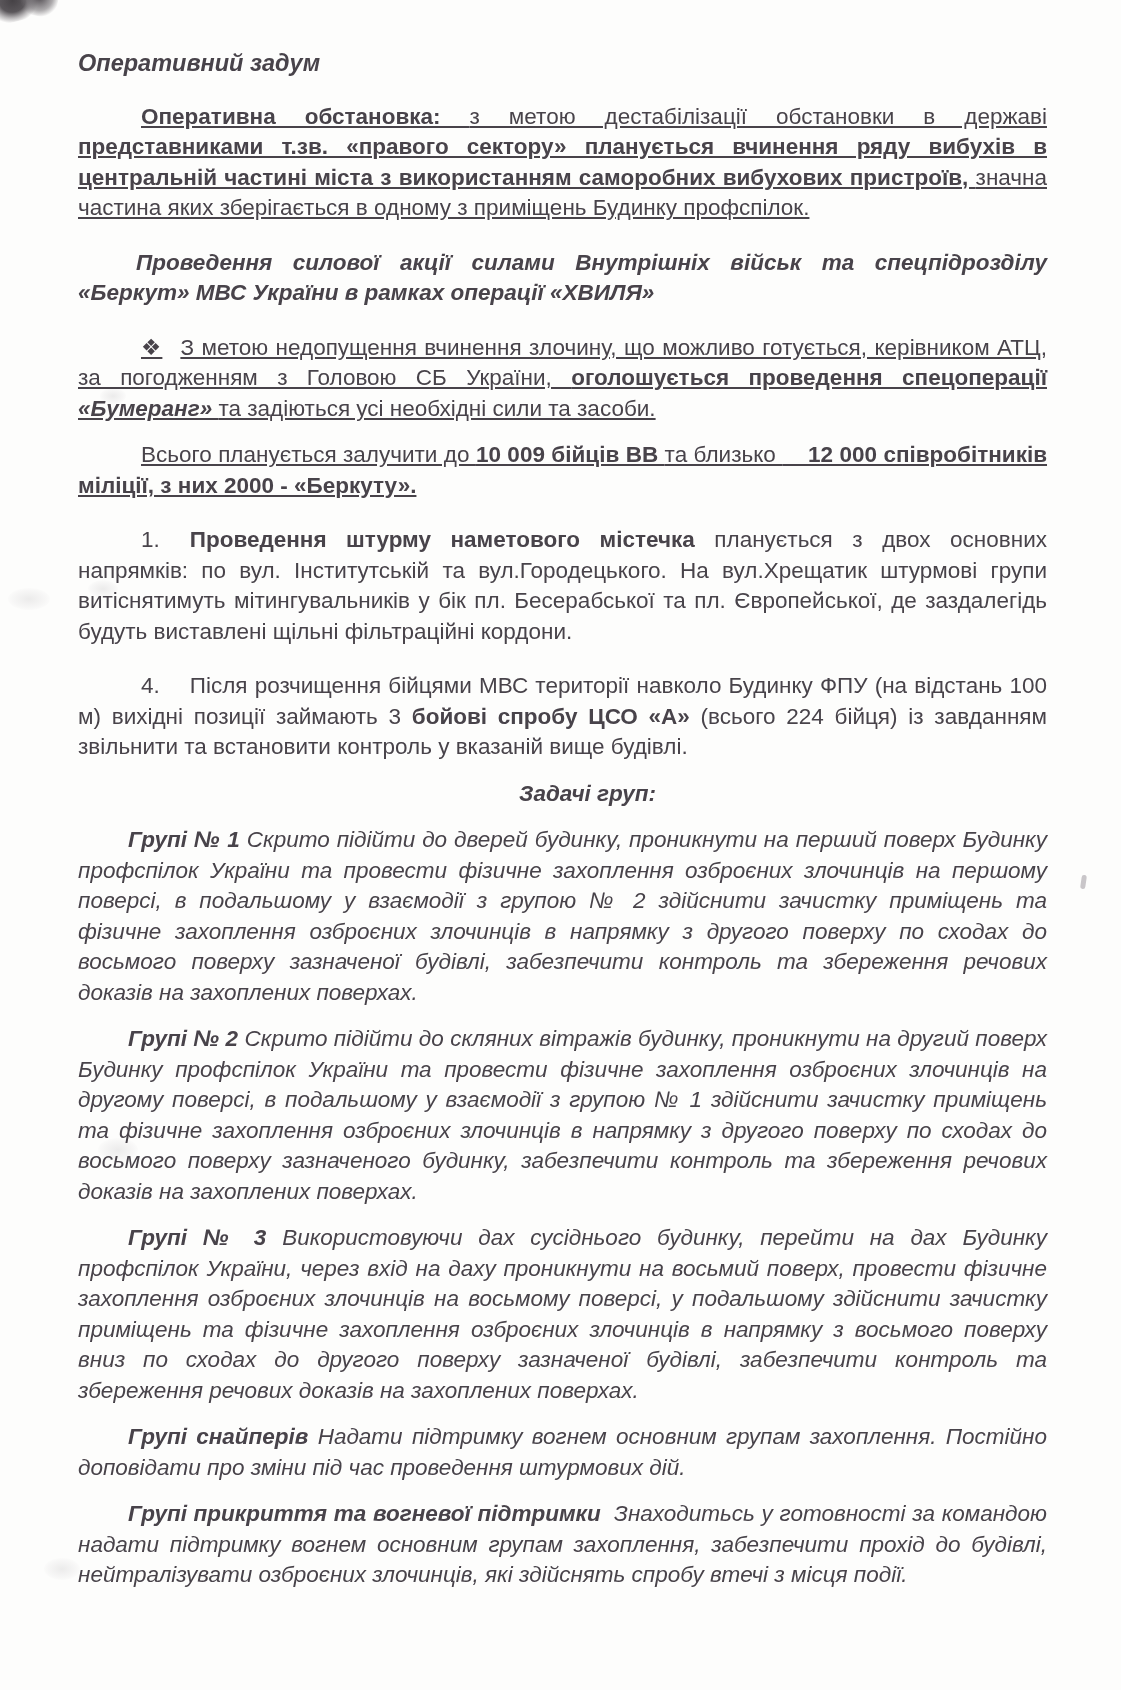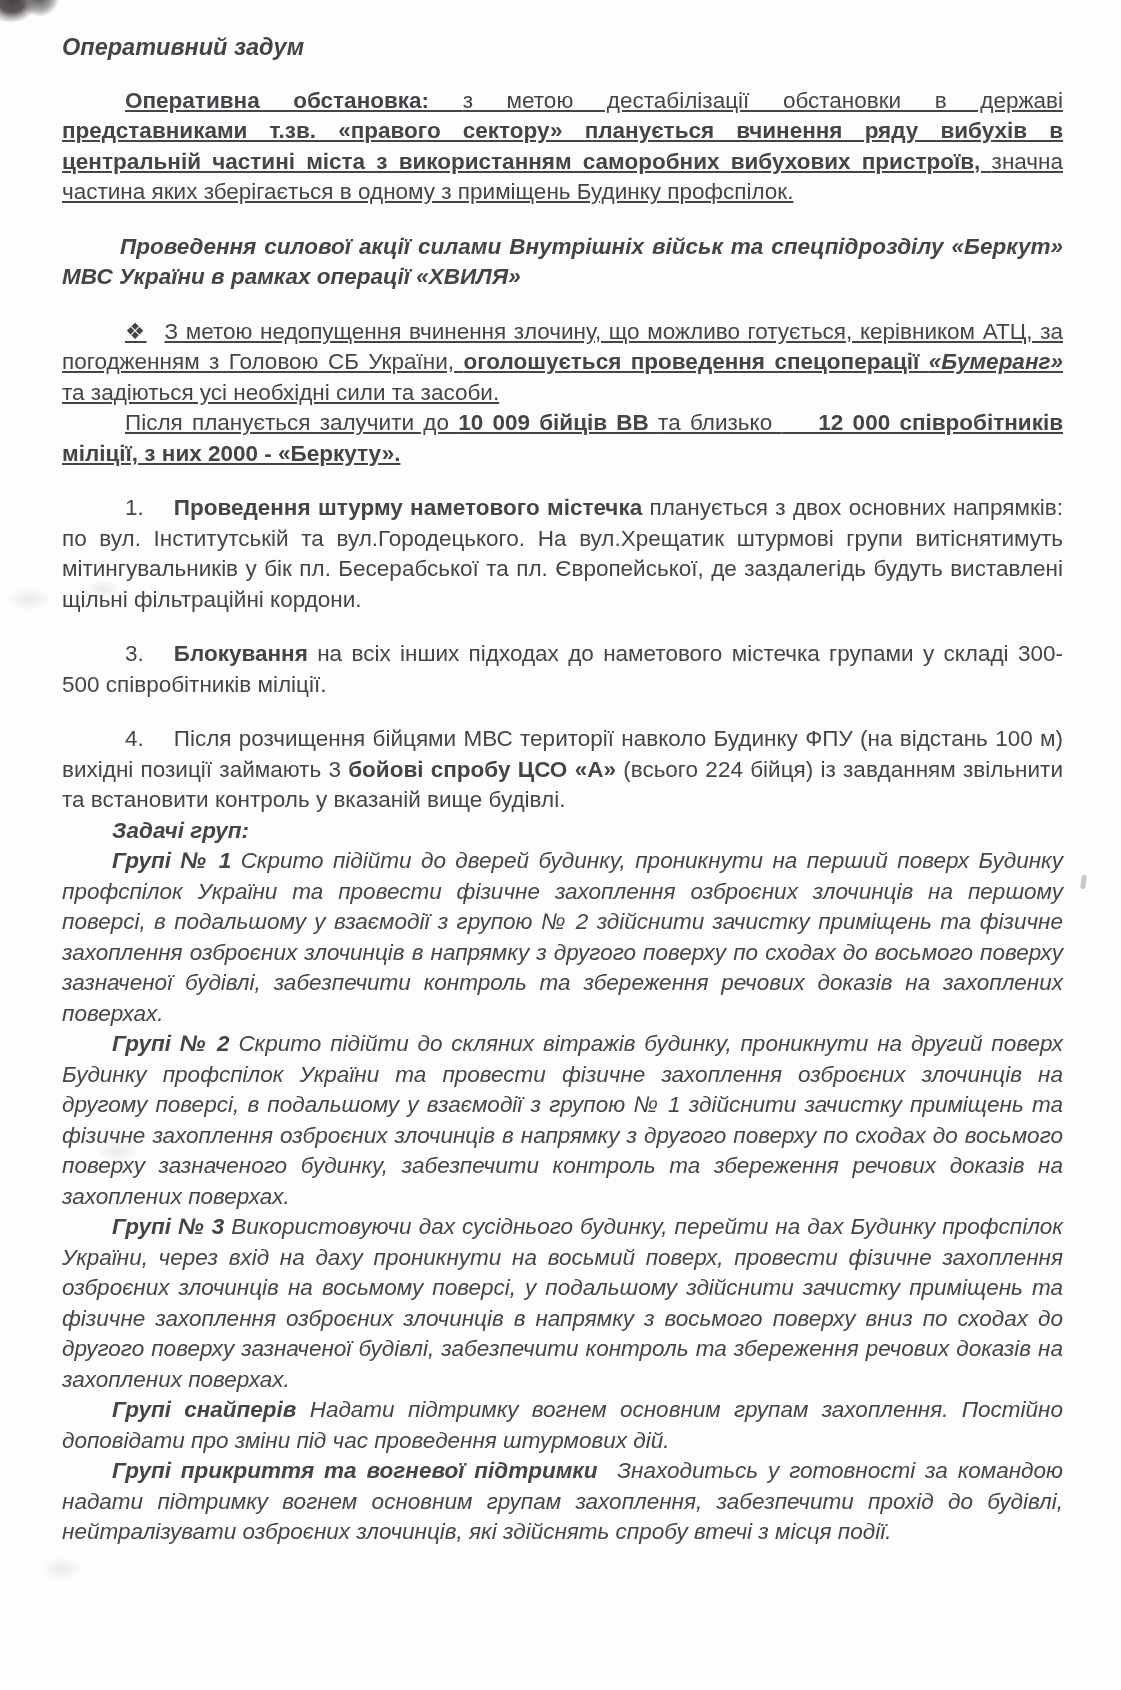--- a/index.html
+++ b/index.html
@@ -12,34 +12,34 @@
     position:relative;
     width:1121px;height:1690px;
     background:var(--page);
     overflow:hidden;
     font-family:"Liberation Sans","DejaVu Sans",sans-serif;
   }
   .doc{
     position:absolute;left:62px;top:33px;width:1001px;
   }
   .p{
-    margin:0;
+    margin:16px;
     font-size:22.5px;line-height:30.5px;
     color:var(--ink);
     text-align:justify;
   }
   .p.gap{margin-top:24px;}
   .title{
     font-size:23.5px;line-height:28.5px;
     text-align:left;
   }
   .para{text-indent:63px;text-decoration:underline;}
   .heading-bi{text-indent:58px;}
   .item{text-indent:63px;}
-  .gheading{text-indent:50px;text-align:left;}
+  .gheading{text-indent:50px;text-align:center;}
   .group{text-indent:50px;}
   .b{font-weight:700;}
   .i{font-style:italic;}
   .num{display:inline;}
   .numgap{display:inline-block;width:30px;}
   .bulletgap{display:inline-block;width:18px;}
   
   .blob{
     position:absolute;pointer-events:none;
   }
@@ -77,23 +77,22 @@
   <div class="smudge sm1"></div>
   <div class="smudge sm2"></div>
   <div class="smudge sm3"></div>
   <div class="smudge sm4"></div>
   <div class="smudge sm5"></div>
   <div class="doc">
       <p class="p title"><span class="b i">Оперативний задум</span></p>
       <p class="p para gap"><span class="b ">Оперативна обстановка: </span><span class="">з метою дестабілізації обстановки в державі </span><span class="b ">представниками т.зв. «правого сектору» планується вчинення ряду вибухів в центральній частині міста з використанням саморобних вибухових пристроїв, </span><span class="">значна частина яких зберігається в одному з приміщень Будинку профспілок.</span></p>
       <p class="p heading-bi gap"><span class="b i">Проведення силової акції силами Внутрішніх військ та спецпідрозділу «Беркут» МВС України в рамках операції «ХВИЛЯ»</span></p>
       <p class="p para gap"><span>❖</span><span class="bulletgap"></span><span class="">З метою недопущення вчинення злочину, що можливо готується, керівником АТЦ, за погодженням з Головою СБ України, </span><span class="b ">оголошується проведення спецоперації </span><span class="b i">«Бумеранг» </span><span class="">та задіються усі необхідні сили та засоби.</span></p>
-      <p class="p para"><span class="">Після планується залучити до </span><span class="b ">10 009 бійців ВВ </span><span class="">та близько </span><span class="b ">&nbsp;&nbsp;&nbsp;&nbsp;12 000 співробітників міліції, з них 2000 - «Беркуту».</span></p>
+      <p class="p para"><span class="">Всього планується залучити до </span><span class="b ">10 009 бійців ВВ </span><span class="">та близько </span><span class="b ">&nbsp;&nbsp;&nbsp;&nbsp;12 000 співробітників міліції, з них 2000 - «Беркуту».</span></p>
       <p class="p item gap"><span class="num">1.</span><span class="numgap"></span><span class="b ">Проведення штурму наметового містечка </span><span class="">планується з двох основних напрямків: по вул. Інститутській та вул.Городецького. На вул.Хрещатик штурмові групи витіснятимуть мітингувальників у бік пл. Бесерабської та пл. Європейської, де заздалегідь будуть виставлені щільні фільтраційні кордони.</span></p>
-      <p class="p item gap"><span class="num">3.</span><span class="numgap"></span><span class="b ">Блокування </span><span class="">на всіх інших підходах до наметового містечка групами у складі 300-500 співробітників міліції.</span></p>
       <p class="p item gap"><span class="num">4.</span><span class="numgap"></span><span class="">Після розчищення бійцями МВС території навколо Будинку ФПУ (на відстань 100 м) вихідні позиції займають 3 </span><span class="b ">бойові спробу ЦСО «А» </span><span class="">(всього 224 бійця) із завданням звільнити та встановити контроль у вказаній вище будівлі.</span></p>
       <p class="p gheading"><span class="b i">Задачі груп:</span></p>
       <p class="p group"><span class="b i">Групі № 1 </span><span class="i">Скрито підійти до дверей будинку, проникнути на перший поверх Будинку профспілок України та провести фізичне захоплення озброєних злочинців на першому поверсі, в подальшому у взаємодії з групою № 2 здійснити зачистку приміщень та фізичне захоплення озброєних злочинців в напрямку з другого поверху по сходах до восьмого поверху зазначеної будівлі, забезпечити контроль та збереження речових доказів на захоплених поверхах.</span></p>
       <p class="p group"><span class="b i">Групі № 2 </span><span class="i">Скрито підійти до скляних вітражів будинку, проникнути на другий поверх Будинку профспілок України та провести фізичне захоплення озброєних злочинців на другому поверсі, в подальшому у взаємодії з групою № 1 здійснити зачистку приміщень та фізичне захоплення озброєних злочинців в напрямку з другого поверху по сходах до восьмого поверху зазначеного будинку, забезпечити контроль та збереження речових доказів на захоплених поверхах.</span></p>
       <p class="p group"><span class="b i">Групі № 3 </span><span class="i">Використовуючи дах сусіднього будинку, перейти на дах Будинку профспілок України, через вхід на даху проникнути на восьмий поверх, провести фізичне захоплення озброєних злочинців на восьмому поверсі, у подальшому здійснити зачистку приміщень та фізичне захоплення озброєних злочинців в напрямку з восьмого поверху вниз по сходах до другого поверху зазначеної будівлі, забезпечити контроль та збереження речових доказів на захоплених поверхах.</span></p>
       <p class="p group"><span class="b i">Групі снайперів </span><span class="i">Надати підтримку вогнем основним групам захоплення. Постійно доповідати про зміни під час проведення штурмових дій.</span></p>
       <p class="p group"><span class="b i">Групі прикриття та вогневої підтримки </span><span class="i">&nbsp;Знаходитьсь у готовності за командою надати підтримку вогнем основним групам захоплення, забезпечити прохід до будівлі, нейтралізувати озброєних злочинців, які здійснять спробу втечі з місця події.</span></p>
     </div>
 </div>
 

